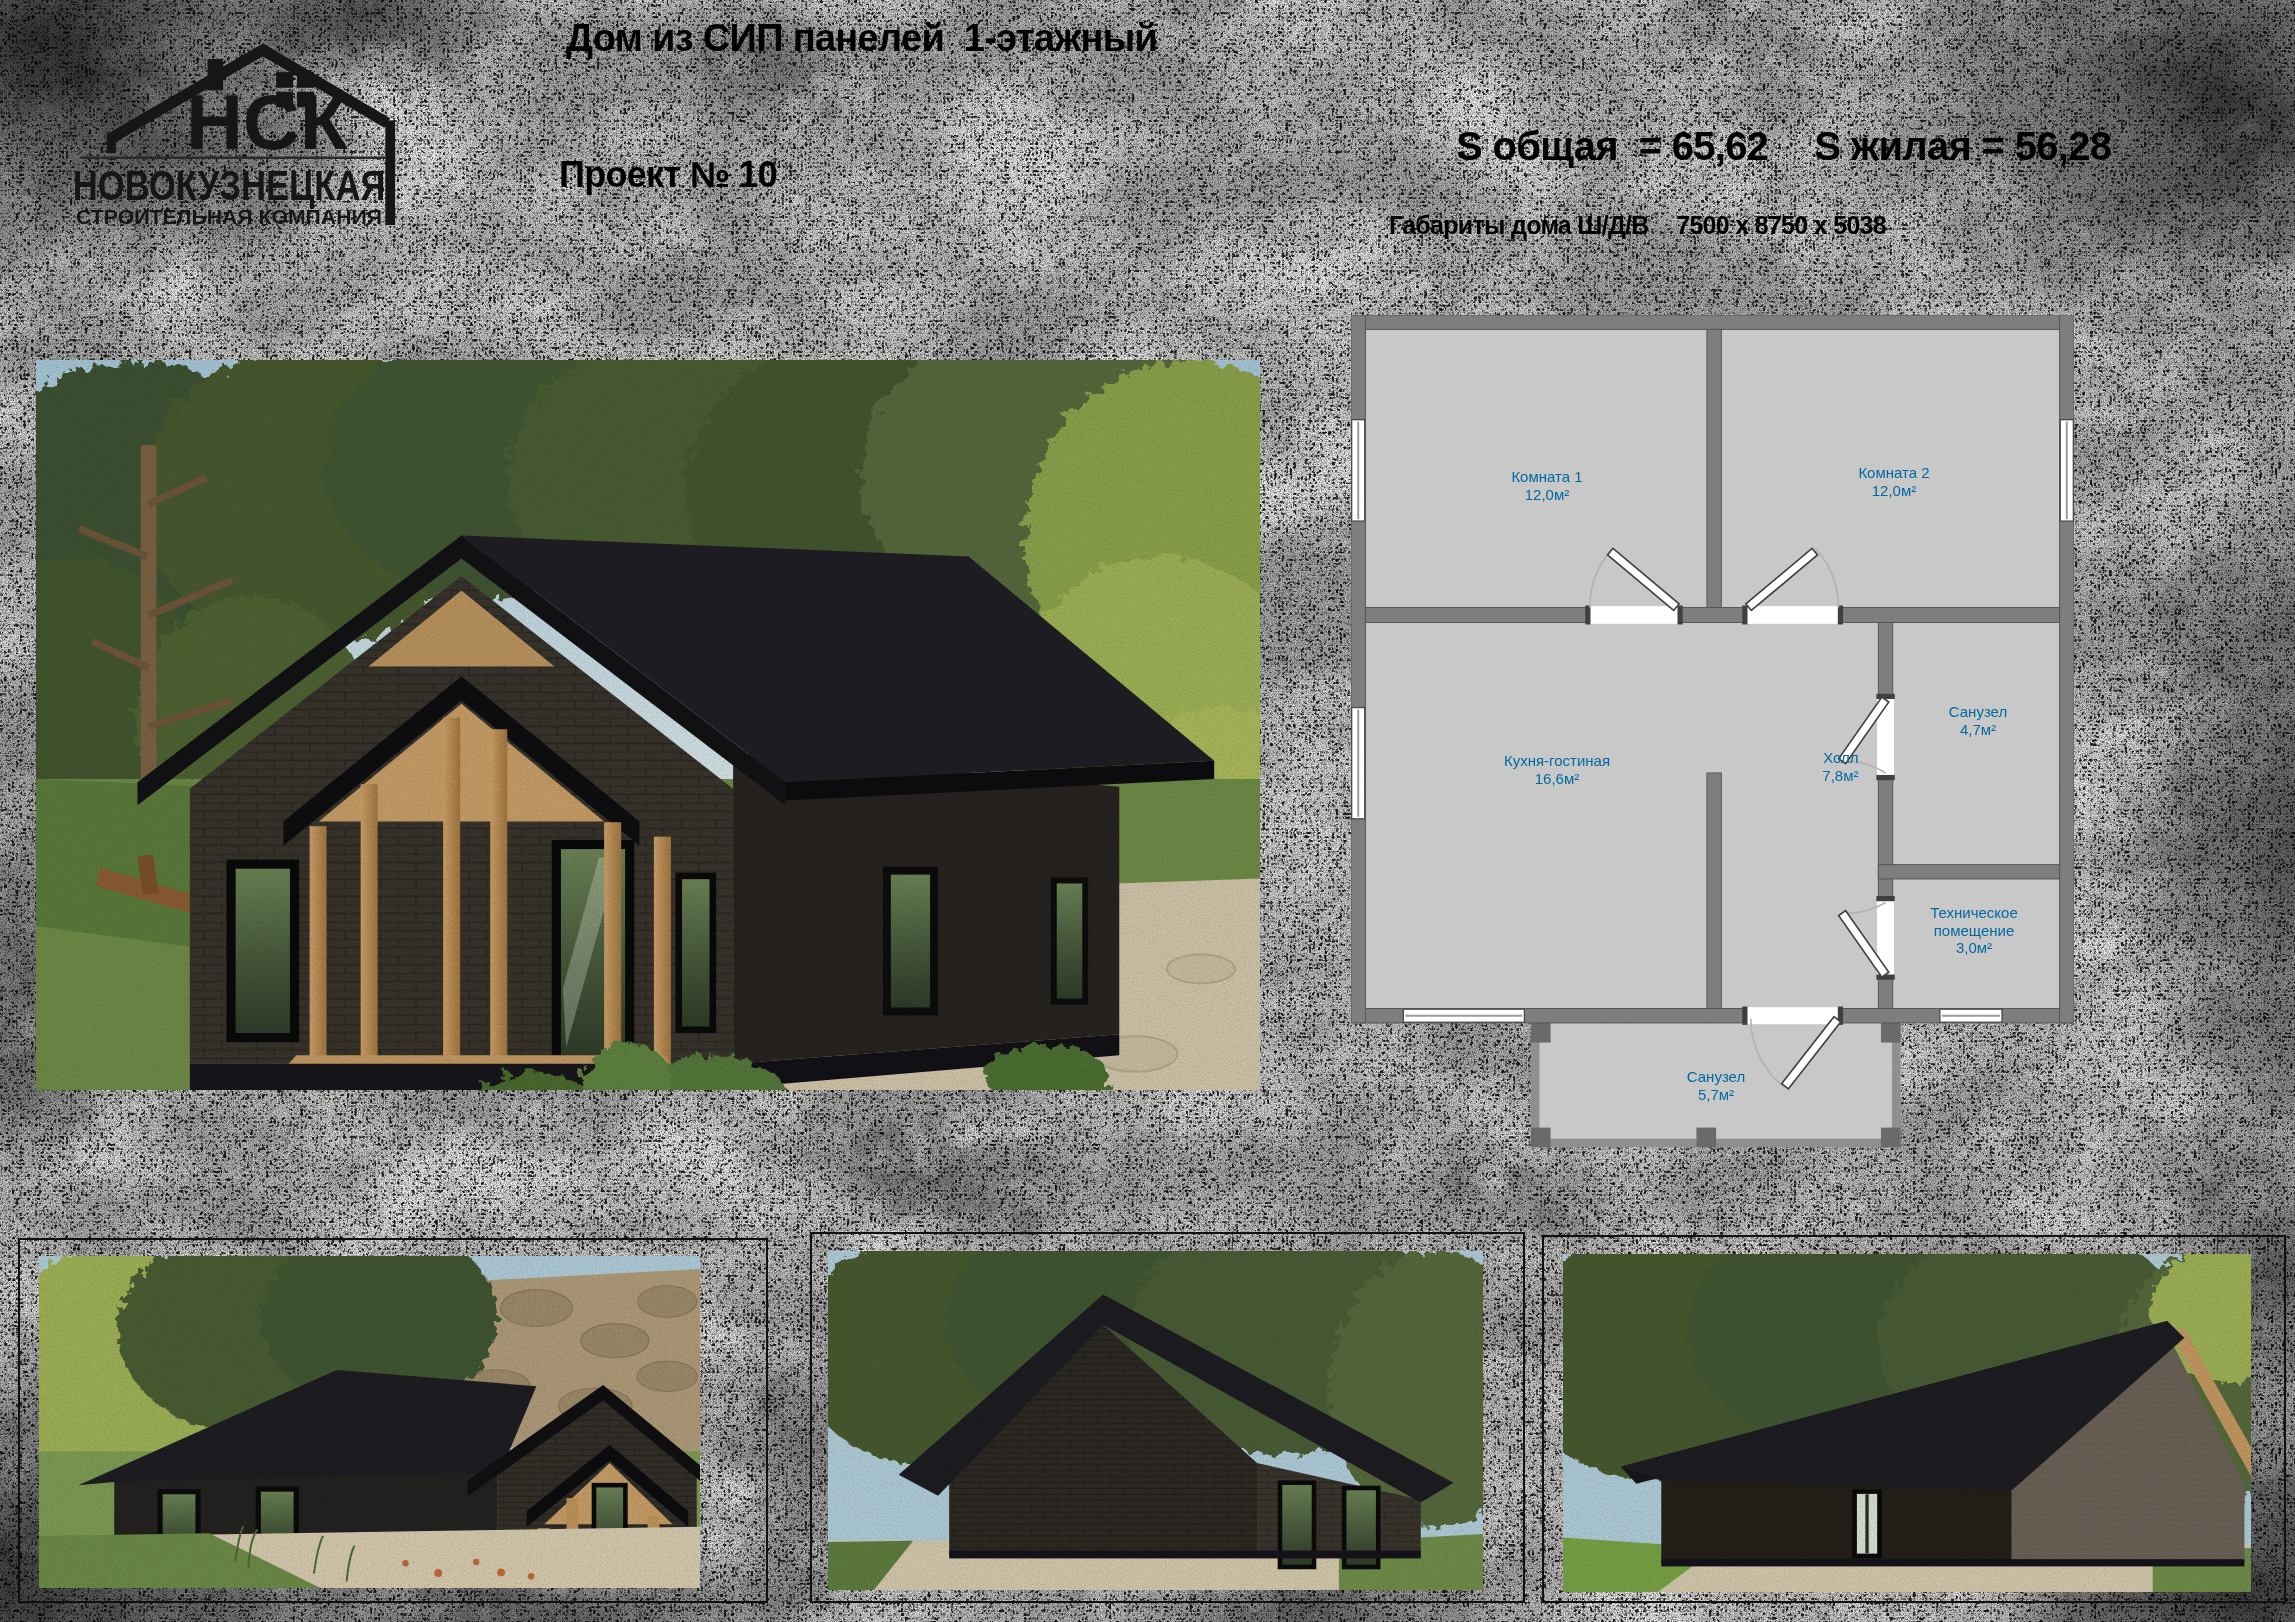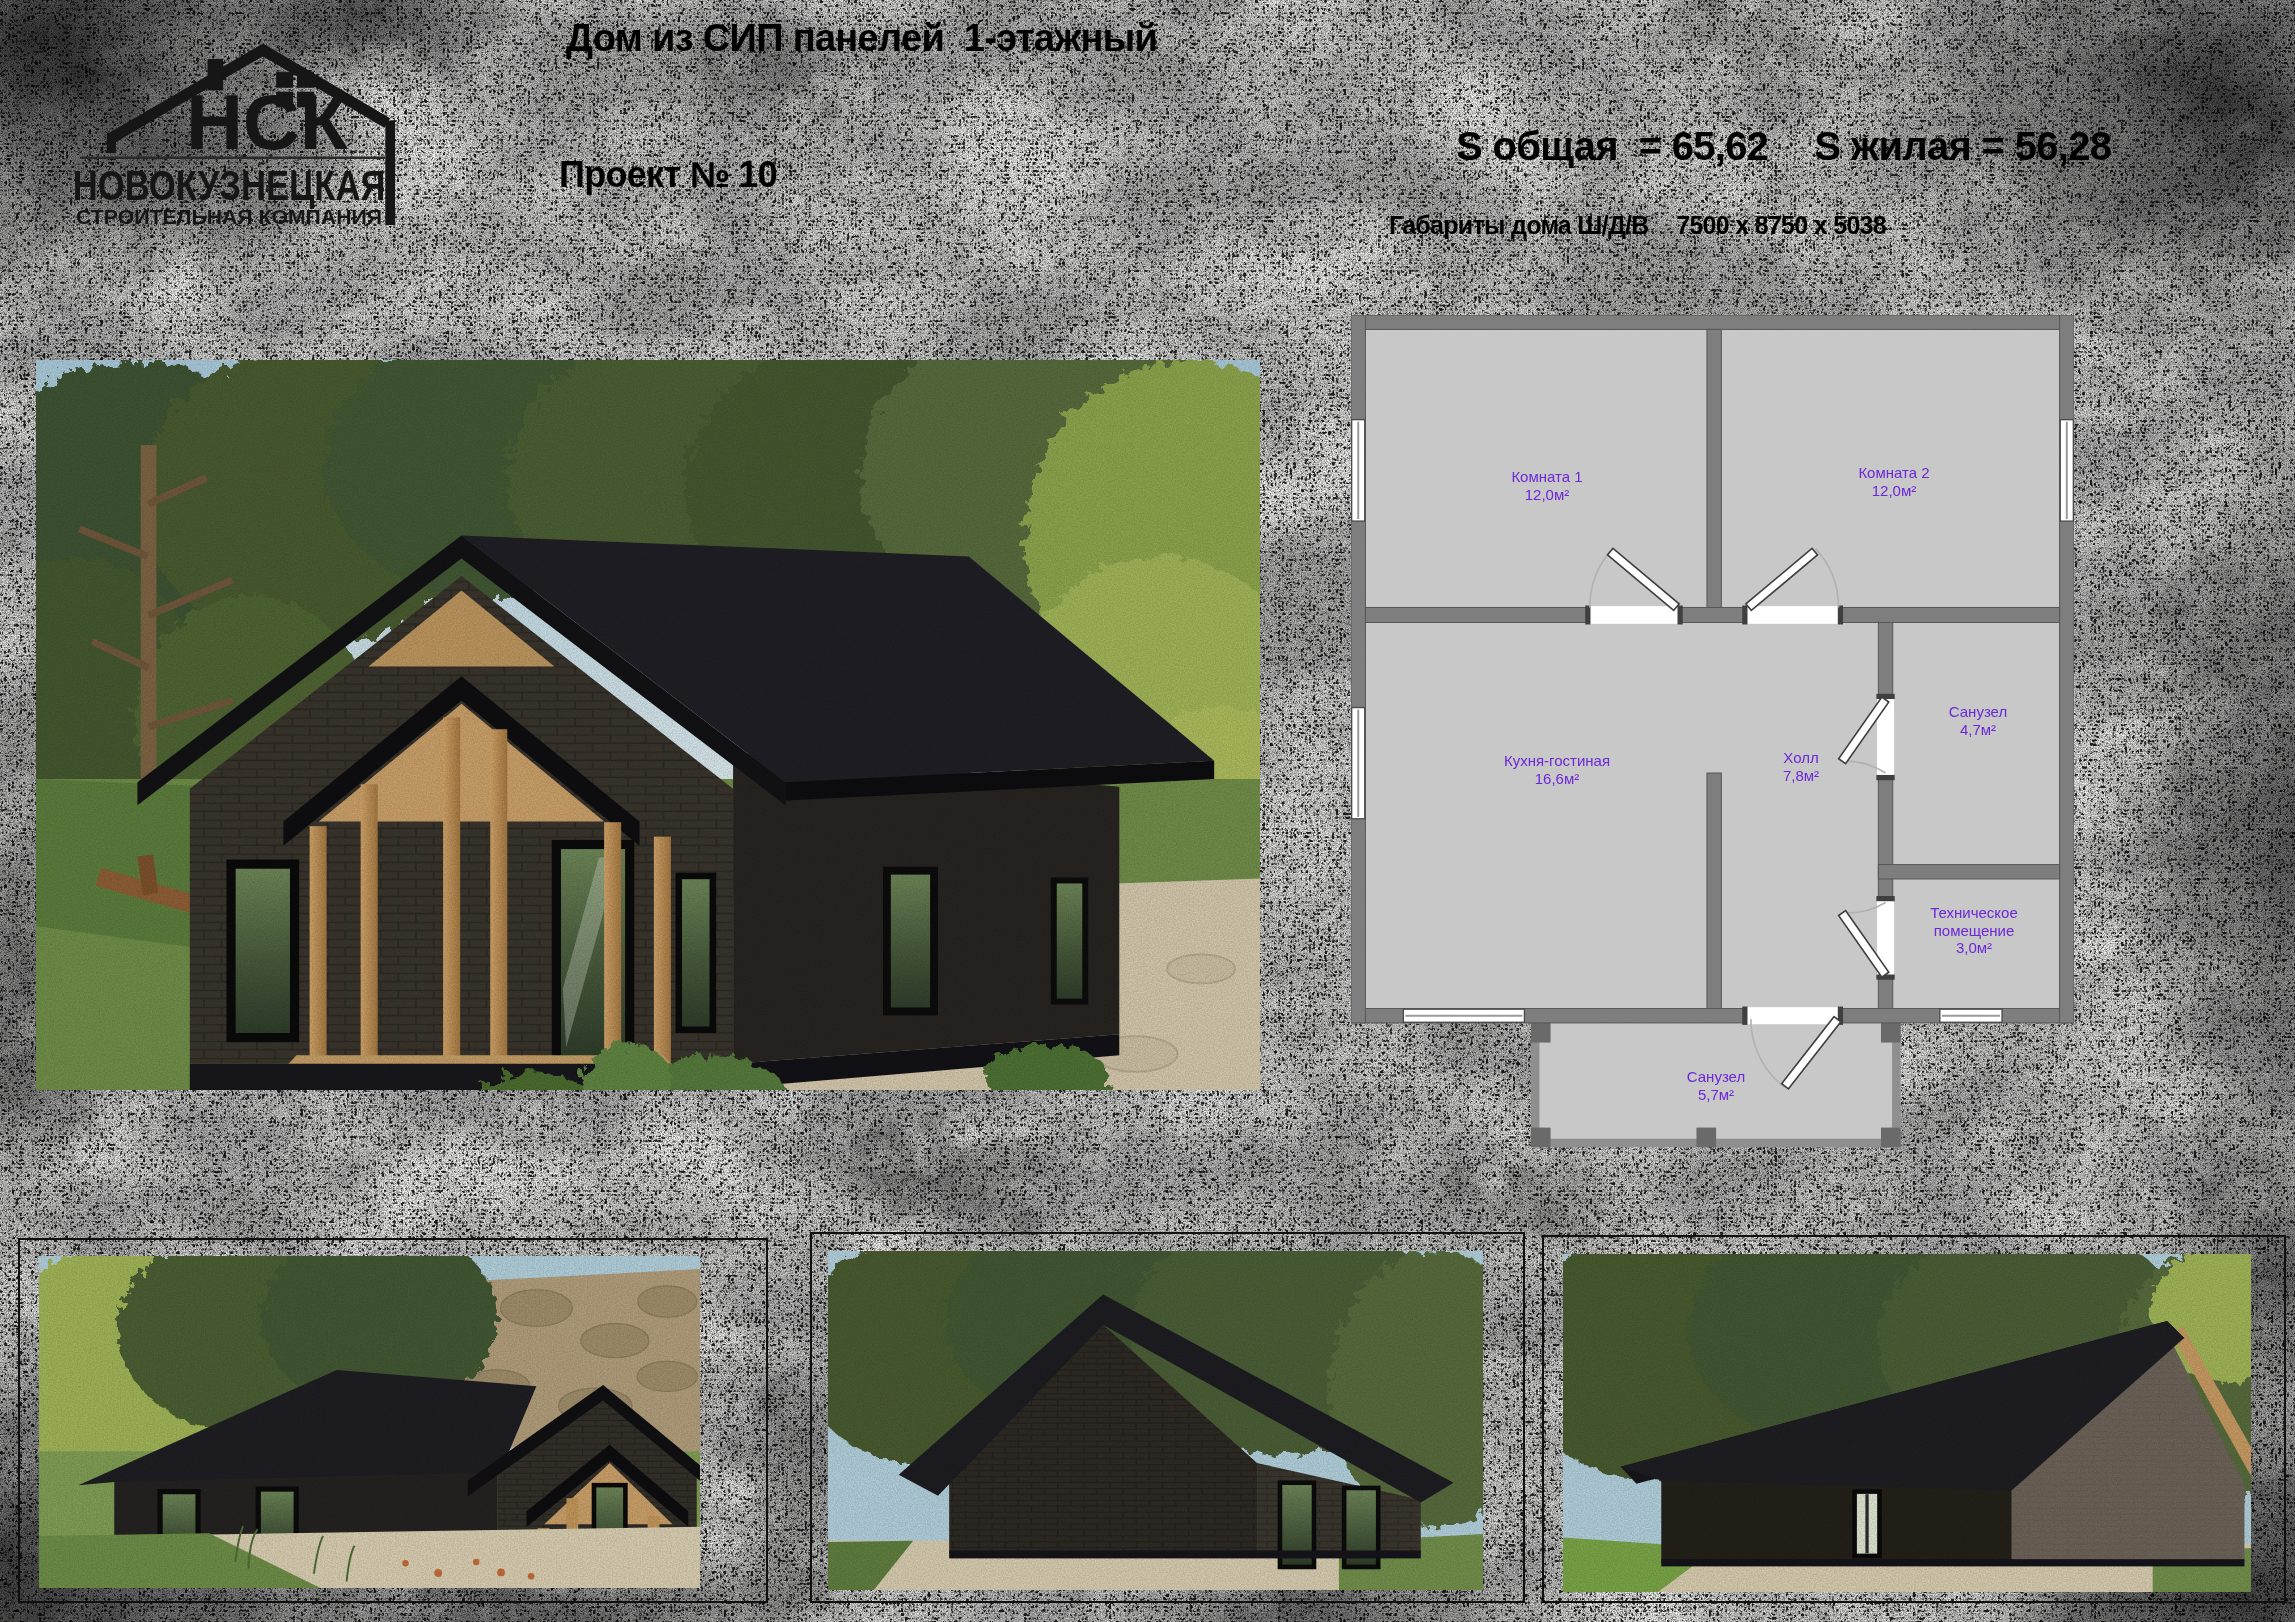--- a/index.html
+++ b/index.html
@@ -15,21 +15,21 @@
   #sline .gap{display:inline-block;width:46px;}
   #dims .gap{display:inline-block;width:27.5px;}
   
   .photo{position:absolute;overflow:hidden;z-index:2;background:#9db3ba;}
   .photo svg{display:block;width:100%;height:100%;}
   .thumb-frame{position:absolute;border:2px solid #101010;z-index:1;}
   
   #plan{position:absolute;left:1351px;top:315px;width:723px;height:844px;z-index:2;}
   #plan svg{position:absolute;left:0;top:0;width:723px;height:844px;}
   .room-label{position:absolute;transform:translate(-50%,-50%);text-align:center;
-      color:#6d28d9;font-size:15px;line-height:1.18;z-index:3;width:151px;}
+      color:#0369a1;font-size:15px;line-height:1.18;z-index:3;width:151px;}
   .room-label .ra{font-size:15px;}
   #logo{position:absolute;left:60px;top:25px;width:359px;height:221px;z-index:2;}
 </style>
 </head>
 <body>
 
 <svg id="grunge" viewBox="0 0 3508 2480" preserveAspectRatio="none">
   <defs>
     <filter id="gCloud" x="-5%" y="-5%" width="110%" height="110%">
       <feTurbulence type="fractalNoise" baseFrequency="0.0042 0.0058" numOctaves="5" seed="11" result="t"></feTurbulence>
@@ -302,21 +302,21 @@
     <div class="ra">12,0м²</div>
   </div>
   <div class="room-label" style="left:543px;top:167px;">
     <div class="rn">Комната 2</div>
     <div class="ra">12,0м²</div>
   </div>
   <div class="room-label" style="left:206px;top:455px;">
     <div class="rn">Кухня-гостиная</div>
     <div class="ra">16,6м²</div>
   </div>
-  <div class="room-label" style="left:450px;top:452px;">
+  <div class="room-label" style="left:432px;top:452px;text-align:right;">
     <div class="rn">Холл</div>
     <div class="ra">7,8м²</div>
   </div>
   <div class="room-label" style="left:627px;top:406px;">
     <div class="rn">Санузел</div>
     <div class="ra">4,7м²</div>
   </div>
   <div class="room-label" style="left:623px;top:616px;width:124px;">
     <div class="rn">Техническое помещение</div>
     <div class="ra">3,0м²</div>

